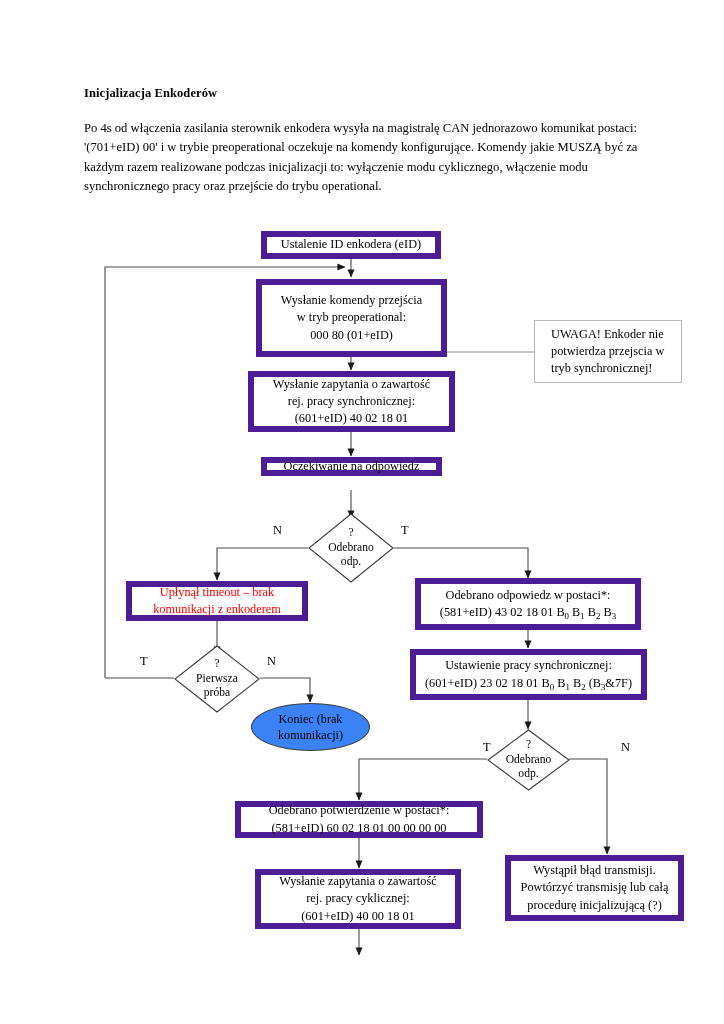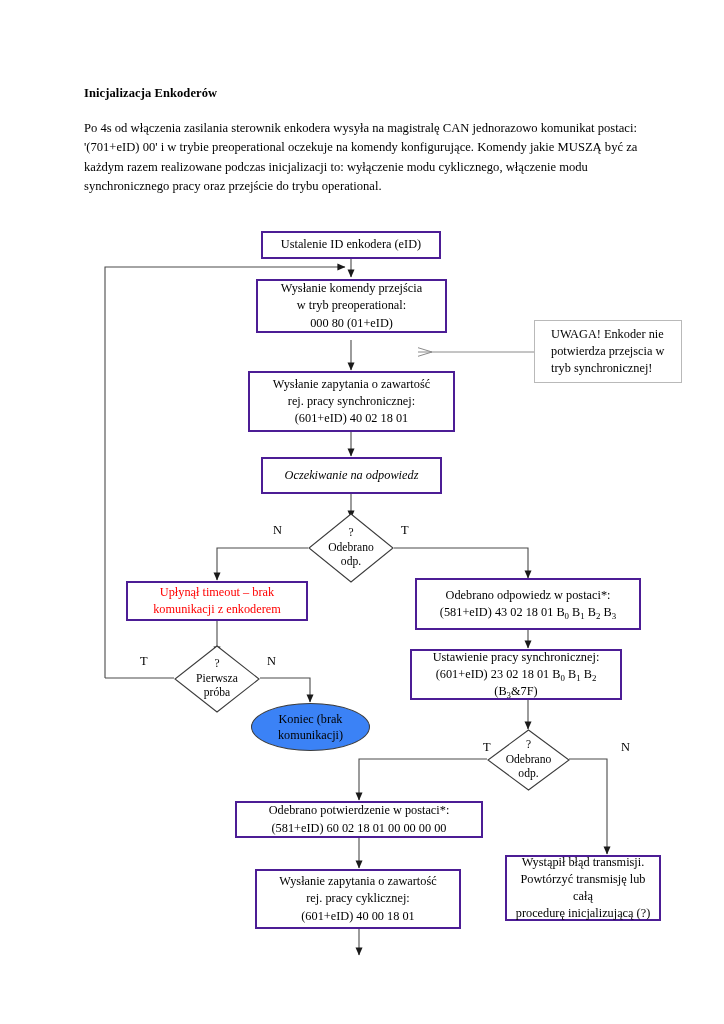--- a/index.html
+++ b/index.html
@@ -42,21 +42,21 @@
     top: 0;
     width: 724px;
     height: 1024px;
   }
 
   
   .node {
     position: absolute;
     box-sizing: border-box;
     background: #ffffff;
-    border: 2px solid #4c1d95;
+    border: 6px solid #4c1d95;
     display: flex;
     align-items: center;
     justify-content: center;
     text-align: center;
     font-size: 12.3px;
     line-height: 17.2px;
     padding: 2px 4px;
   }
   .node.note {
     border: 1px solid #b9b9b9;
@@ -163,21 +163,21 @@
     <line x1="534" y1="352" x2="418" y2="352" stroke="#8a8a8a" stroke-width="1" marker-end="url(#arrowopen)"></line>
   </g>
 </svg>
 
 <div class="node" style="left:261px; top:231px; width:180px; height:28px;">
   <div class="lines">
       <div>Ustalenie ID enkodera (eID)</div>
     </div>
 </div>
 
-<div class="node" style="left:256px; top:279px; width:191px; height:54px;">
+<div class="node" style="left:256px; top:279px; width:191px; height:78px;">
   <div class="lines">
       <div>Wysłanie komendy przejścia</div>
       <div>w tryb preoperational:</div>
       <div>000 80 (01+eID)</div>
     </div>
 </div>
 
 <div class="node note" style="left:534px; top:320px; width:148px; height:63px;">
   <div class="lines">
       <div>UWAGA! Enkoder nie</div>
@@ -187,21 +187,21 @@
 </div>
 
 <div class="node" style="left:248px; top:371px; width:207px; height:61px;">
   <div class="lines">
       <div>Wysłanie zapytania o zawartość</div>
       <div>rej. pracy synchronicznej:</div>
       <div>(601+eID) 40 02 18 01</div>
     </div>
 </div>
 
-<div class="node" style="left:261px; top:457px; width:181px; height:37px;font-style:italic;">
+<div class="node" style="left:261px; top:457px; width:181px; height:19px;">
   <div class="lines">
       <div>Oczekiwanie na odpowiedz</div>
     </div>
 </div>
 
 <div class="diamond" style="left:308px; top:513px; width:86px; height:70px;">
   <svg class="dshape" viewBox="0 0 86 70" preserveAspectRatio="none">
     <polygon points="43,1 85,35 43,69 1,35" fill="#ffffff" stroke="#3c3c3c" stroke-width="1.1"></polygon>
   </svg>
   <div class="dlabel">
@@ -240,21 +240,21 @@
 <div class="branch-label" style="left:140px; top:655px;">T</div>
 <div class="branch-label" style="left:267px; top:655px;">N</div>
 
 <div class="ellipse" style="left:251px; top:703px; width:119px; height:48px;">
   <div class="lines">
       <div>Koniec (brak</div>
       <div>komunikacji)</div>
     </div>
 </div>
 
-<div class="node" style="left:410px; top:649px; width:212px; height:51px;">
+<div class="node" style="left:410px; top:649px; width:237px; height:51px;">
   <div class="lines">
       <div>Ustawienie pracy synchronicznej:</div>
       <div>(601+eID) 23 02 18 01 B<sub>0</sub> B<sub>1</sub> B<sub>2</sub> (B<sub>3</sub>&amp;7F)</div>
     </div>
 </div>
 
 <div class="diamond" style="left:487px; top:729px; width:83px; height:62px;">
   <svg class="dshape" viewBox="0 0 83 62" preserveAspectRatio="none">
     <polygon points="41.5,1 82,31 41.5,61 1,31" fill="#ffffff" stroke="#3c3c3c" stroke-width="1.1"></polygon>
   </svg>
@@ -275,19 +275,19 @@
 </div>
 
 <div class="node" style="left:255px; top:869px; width:206px; height:60px;">
   <div class="lines">
       <div>Wysłanie zapytania o zawartość</div>
       <div>rej. pracy cyklicznej:</div>
       <div>(601+eID) 40 00 18 01</div>
     </div>
 </div>
 
-<div class="node" style="left:505px; top:855px; width:156px; height:66px;">
+<div class="node" style="left:505px; top:855px; width:179px; height:66px;">
   <div class="lines">
       <div>Wystąpił błąd transmisji.</div>
       <div>Powtórzyć transmisję lub całą</div>
       <div>procedurę inicjalizującą (?)</div>
     </div>
 </div>
 
 </body></html>

